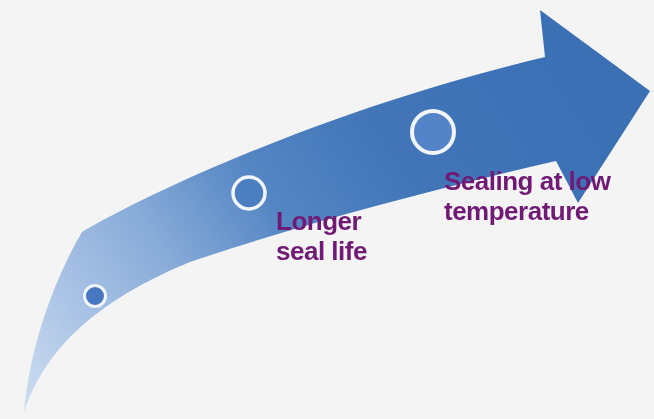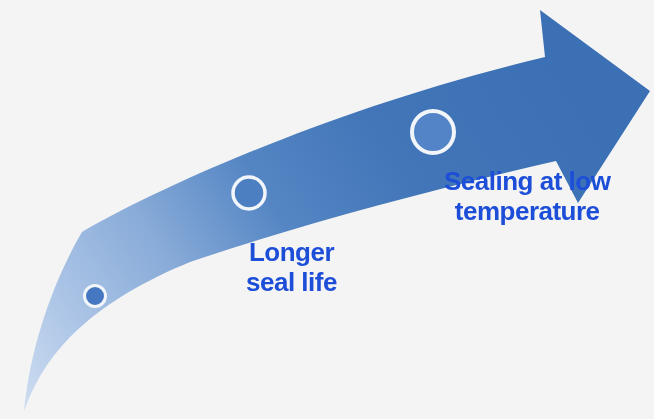--- a/index.html
+++ b/index.html
@@ -19,26 +19,25 @@
     width: 654px; height: 419px;
     display: block;
   }
 
   .milestone-label {
     position: absolute;
     font-weight: bold;
     font-size: 26px;
     line-height: 30px;
     letter-spacing: -0.5px;
-    color: #1d4ed8;
+    color: #701a75;
     white-space: pre-line;
-    text-align: center;
   }
   .label-1 { left: 102px; top: 302px; }
-  .label-2 { left: 246px; top: 206px; margin-top: 31px; }
+  .label-2 { left: 276px; top: 206px; }
   .label-3 { left: 444px; top: 166px; }
 </style>
 </head>
 <body>
 
 <div class="stage">
 
   <svg class="arrow-svg" viewBox="0 0 654 419" aria-hidden="true">
     <defs>
       <linearGradient id="arrowGrad" gradientUnits="userSpaceOnUse" x1="24" y1="412" x2="560" y2="60">

